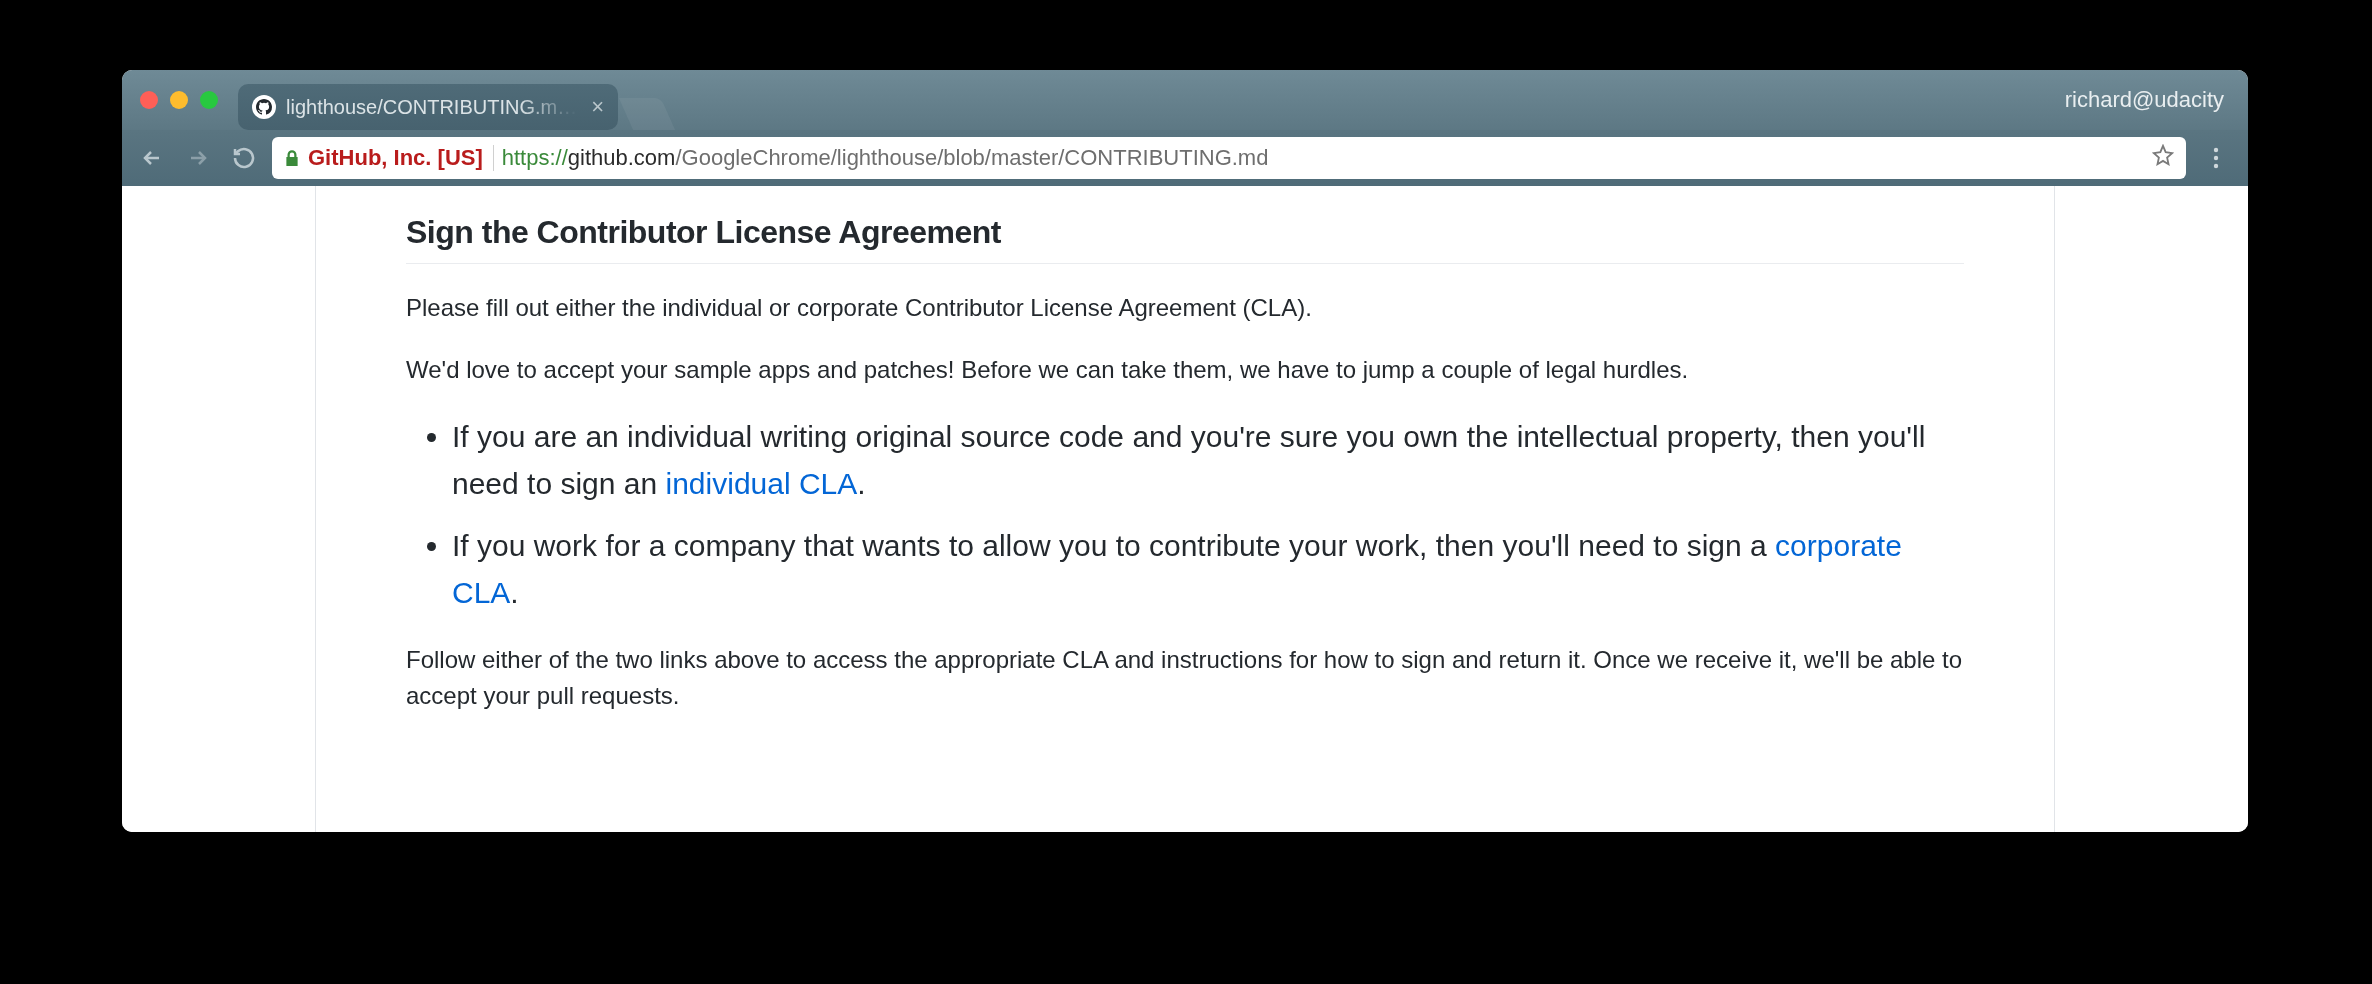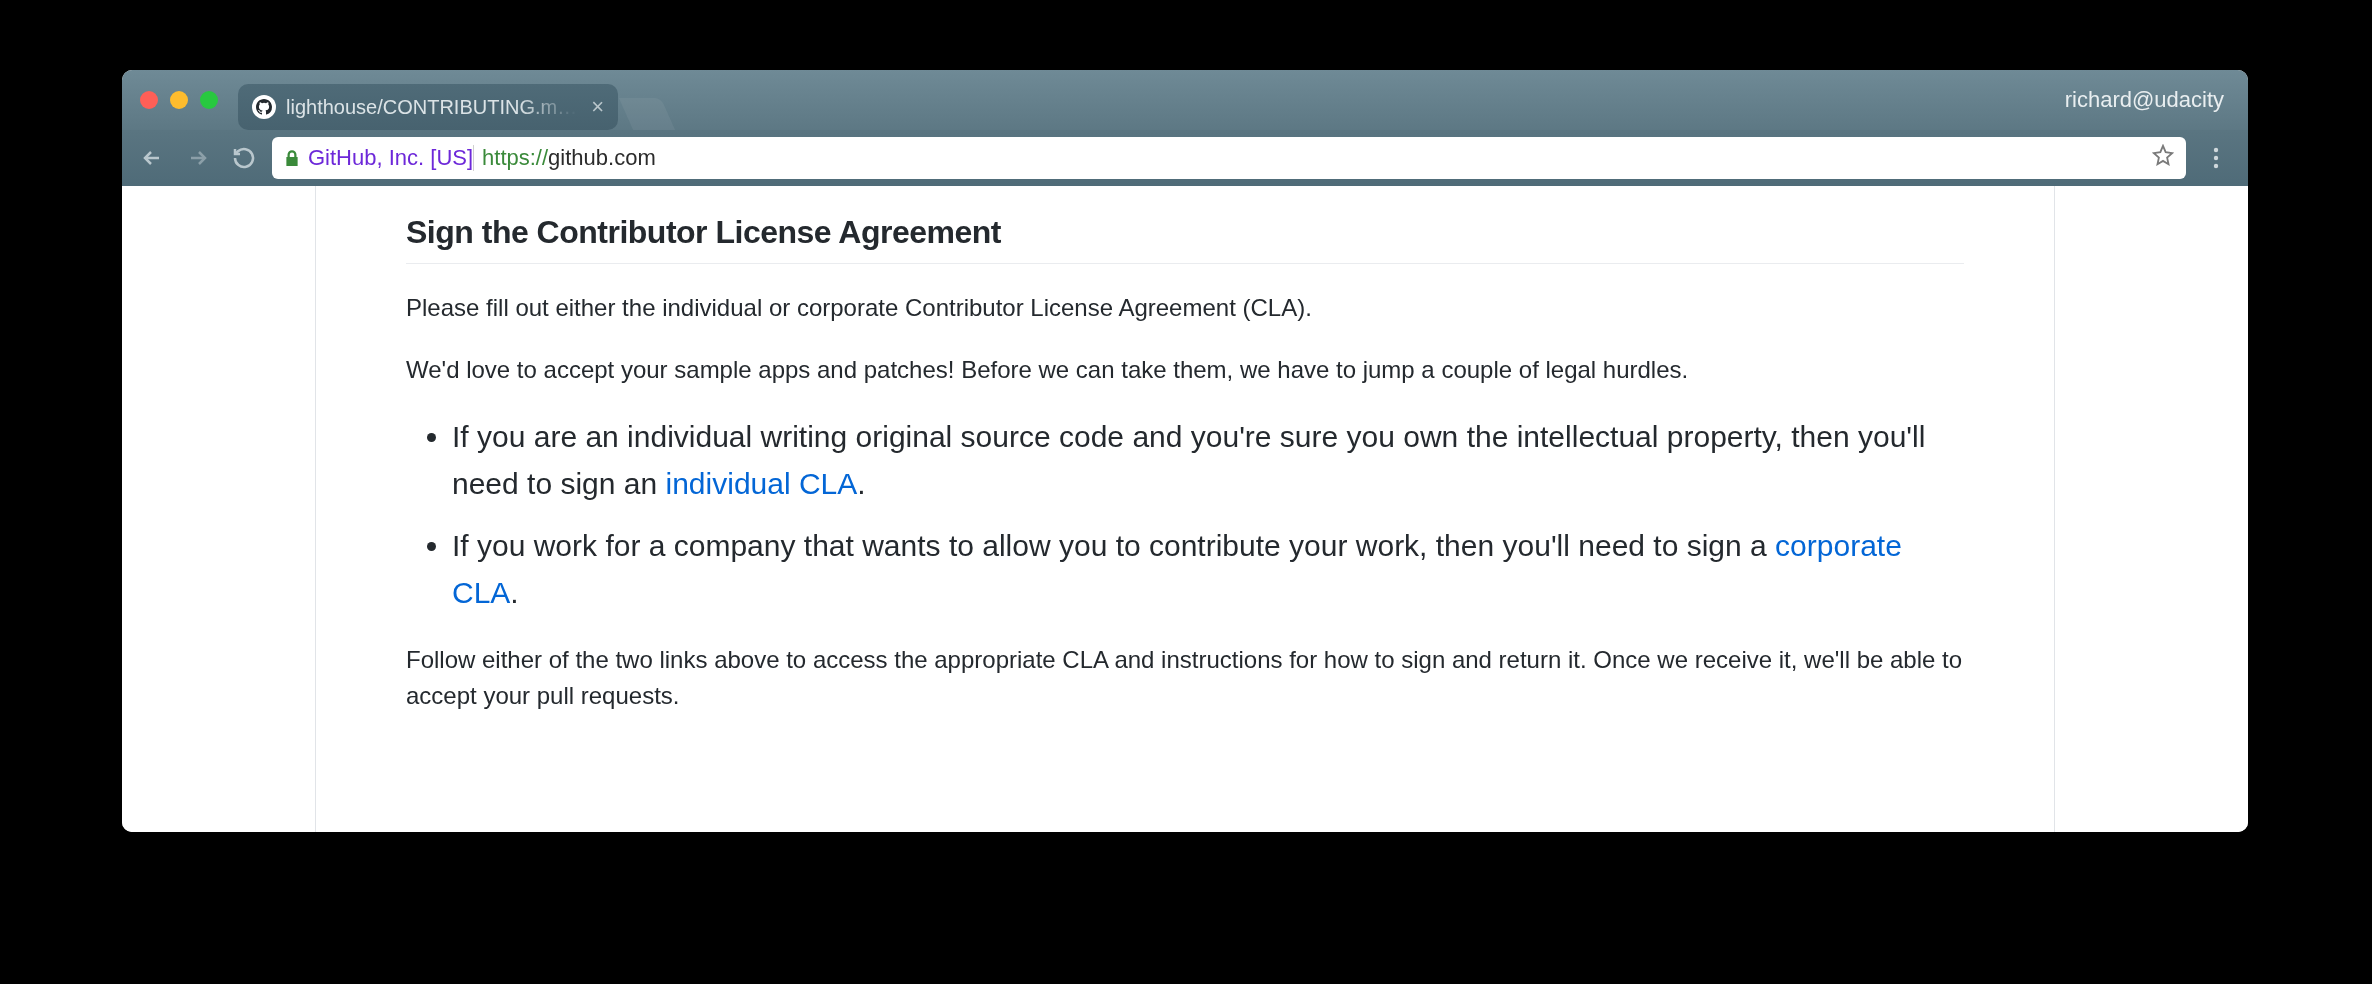--- a/index.html
+++ b/index.html
@@ -103,21 +103,21 @@
     display: flex;
     align-items: center;
     padding: 0 12px;
     font-size: 22px;
     color: #6e6e6e;
     overflow: hidden;
     gap: 8px;
   }
   .lock { color: #3a8a3a; display:flex; align-items:center; }
   .lock svg { width: 16px; height: 18px; }
-  .ev { color: #6d28d9; font-weight: 400; border-right: 1px solid #d0d0d0; }
+  .ev { color: #b91c1c; font-weight: 700; padding-right: 10px; border-right: 1px solid #d0d0d0; }
   .url { display: flex; align-items: flex-end; white-space: nowrap; }
   .url .proto { color: #3a8a3a; }
   .url .host { color: #2b2b2b; }
   .star { margin-left: auto; color: #7a7a7a; }
   .star svg { width: 22px; height: 22px; }
   .menu { width: 40px; display:flex; align-items:center; justify-content:center; color:#cfd8dc;}
   .menu svg { width: 6px; height: 24px; }
   
   .content {
     flex: 1;
@@ -205,20 +205,21 @@
     <div class="omnibox">
       <span class="lock">
         <svg viewBox="0 0 14 16" fill="currentColor">
             <path d="M11 7V5a4 4 0 1 0-8 0v2H2v8h10V7h-1zM5 5a2 2 0 1 1 4 0v2H5V5z"></path>
           </svg>
       </span>
       <span class="ev">GitHub, Inc. [US]</span>
       <span class="url">
         <span class="proto">https://</span>
           <span class="host">github.com</span>
+          <span>/GoogleChrome/lighthouse/blob/master/CONTRIBUTING.md</span>
       </span>
       <span class="star">
         <svg viewBox="0 0 24 24" fill="none" stroke="currentColor" stroke-width="2">
             <path d="M12 2l2.9 6.9L22 10l-5.5 4.8L18 22l-6-3.6L6 22l1.5-7.2L2 10l7.1-1.1L12 2z"></path>
           </svg>
       </span>
     </div>
     <div class="menu">
       <svg viewBox="0 0 6 24" fill="currentColor">
           <circle cx="3" cy="4" r="2.2"></circle>

